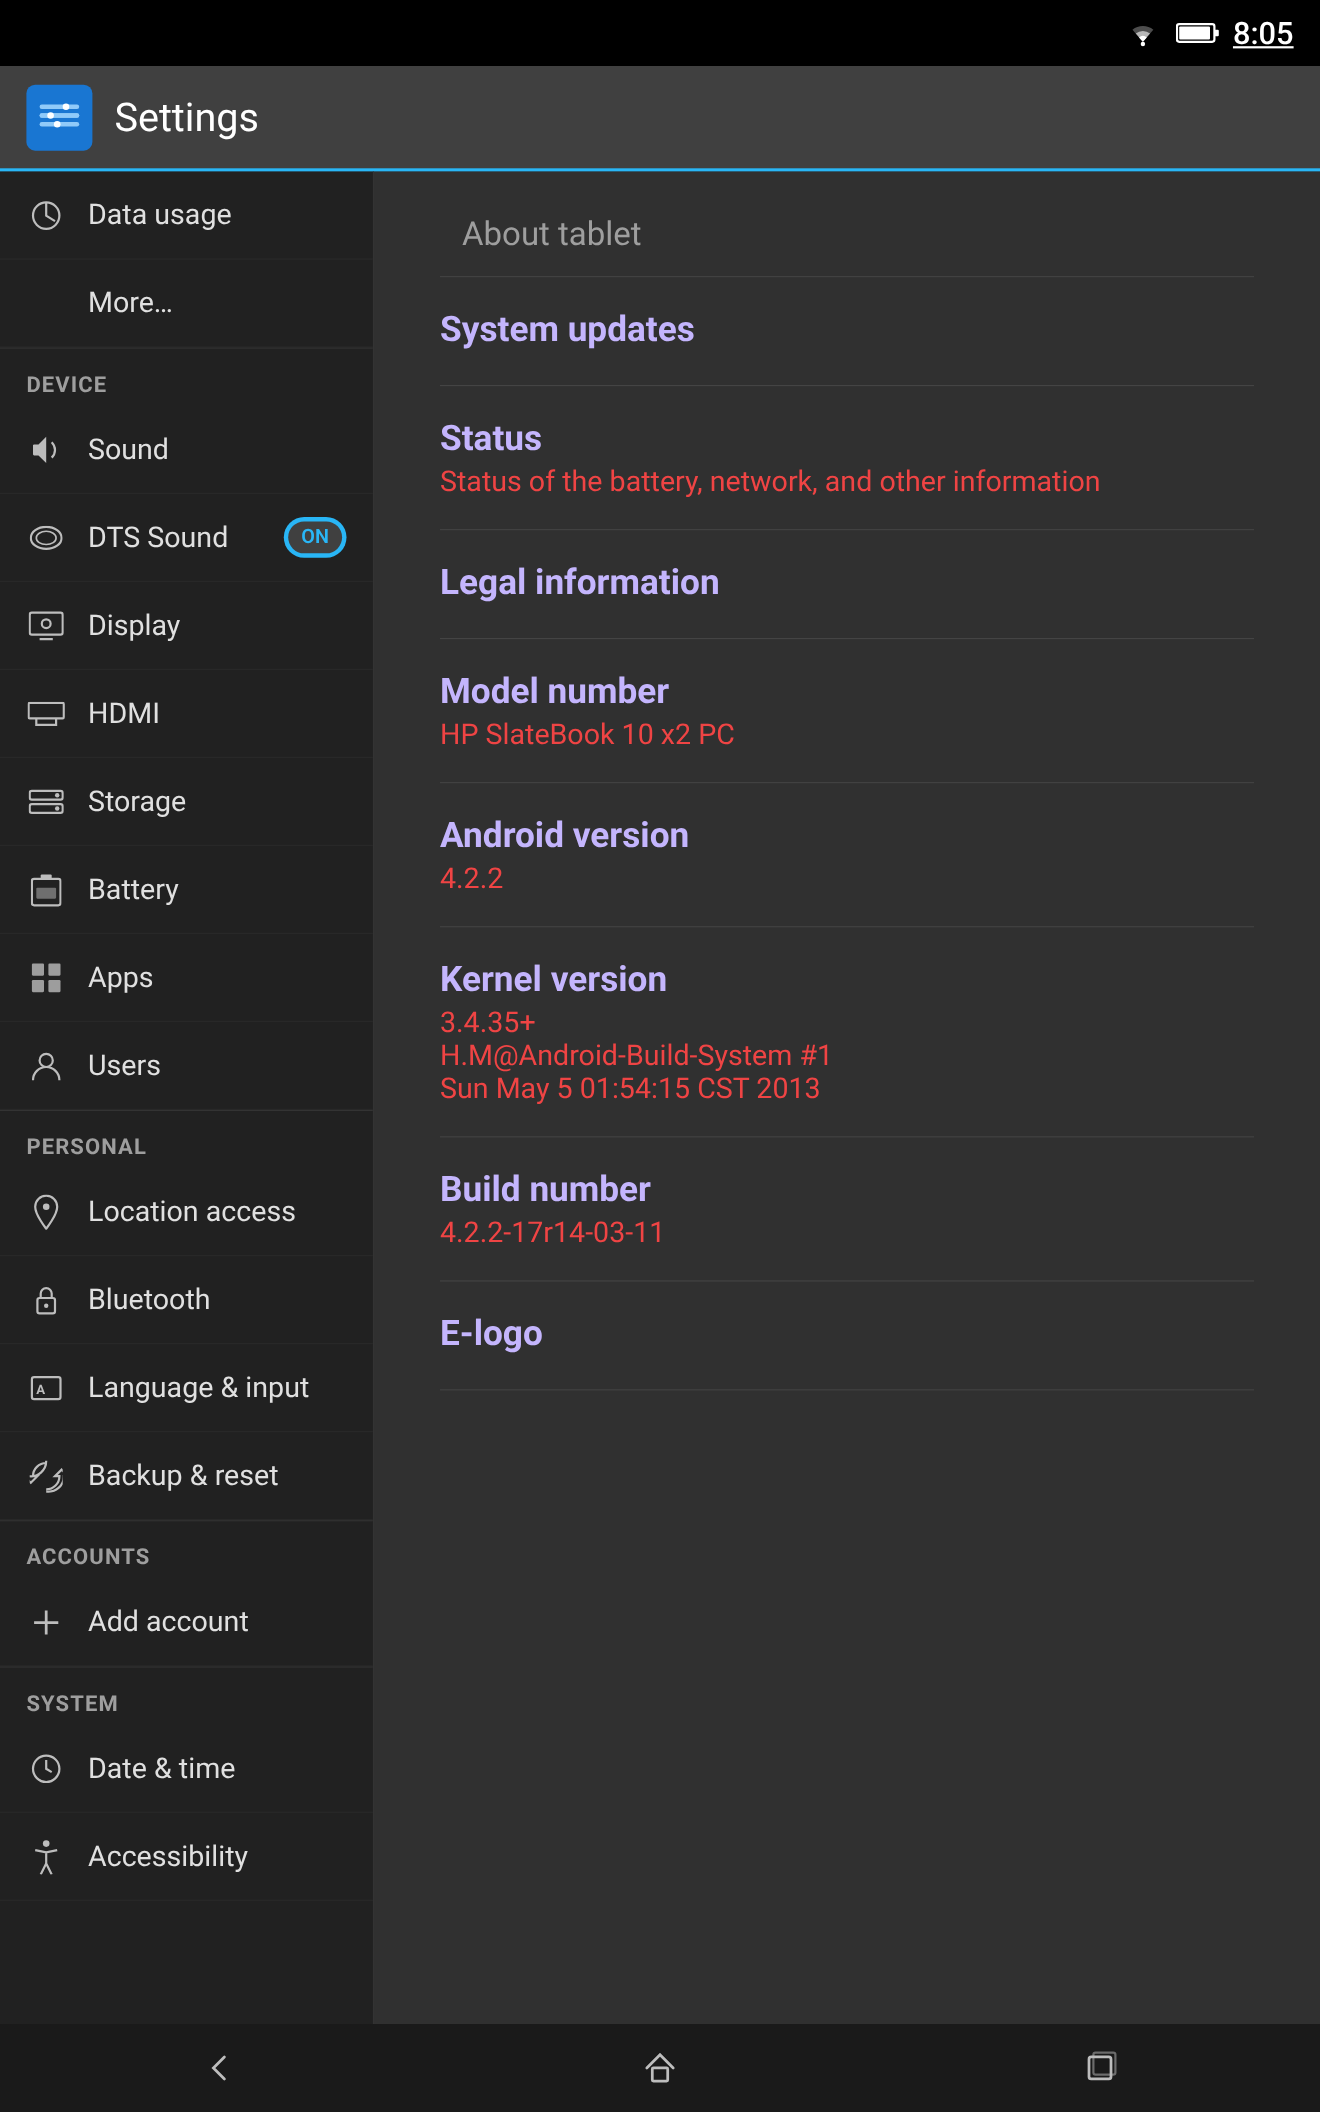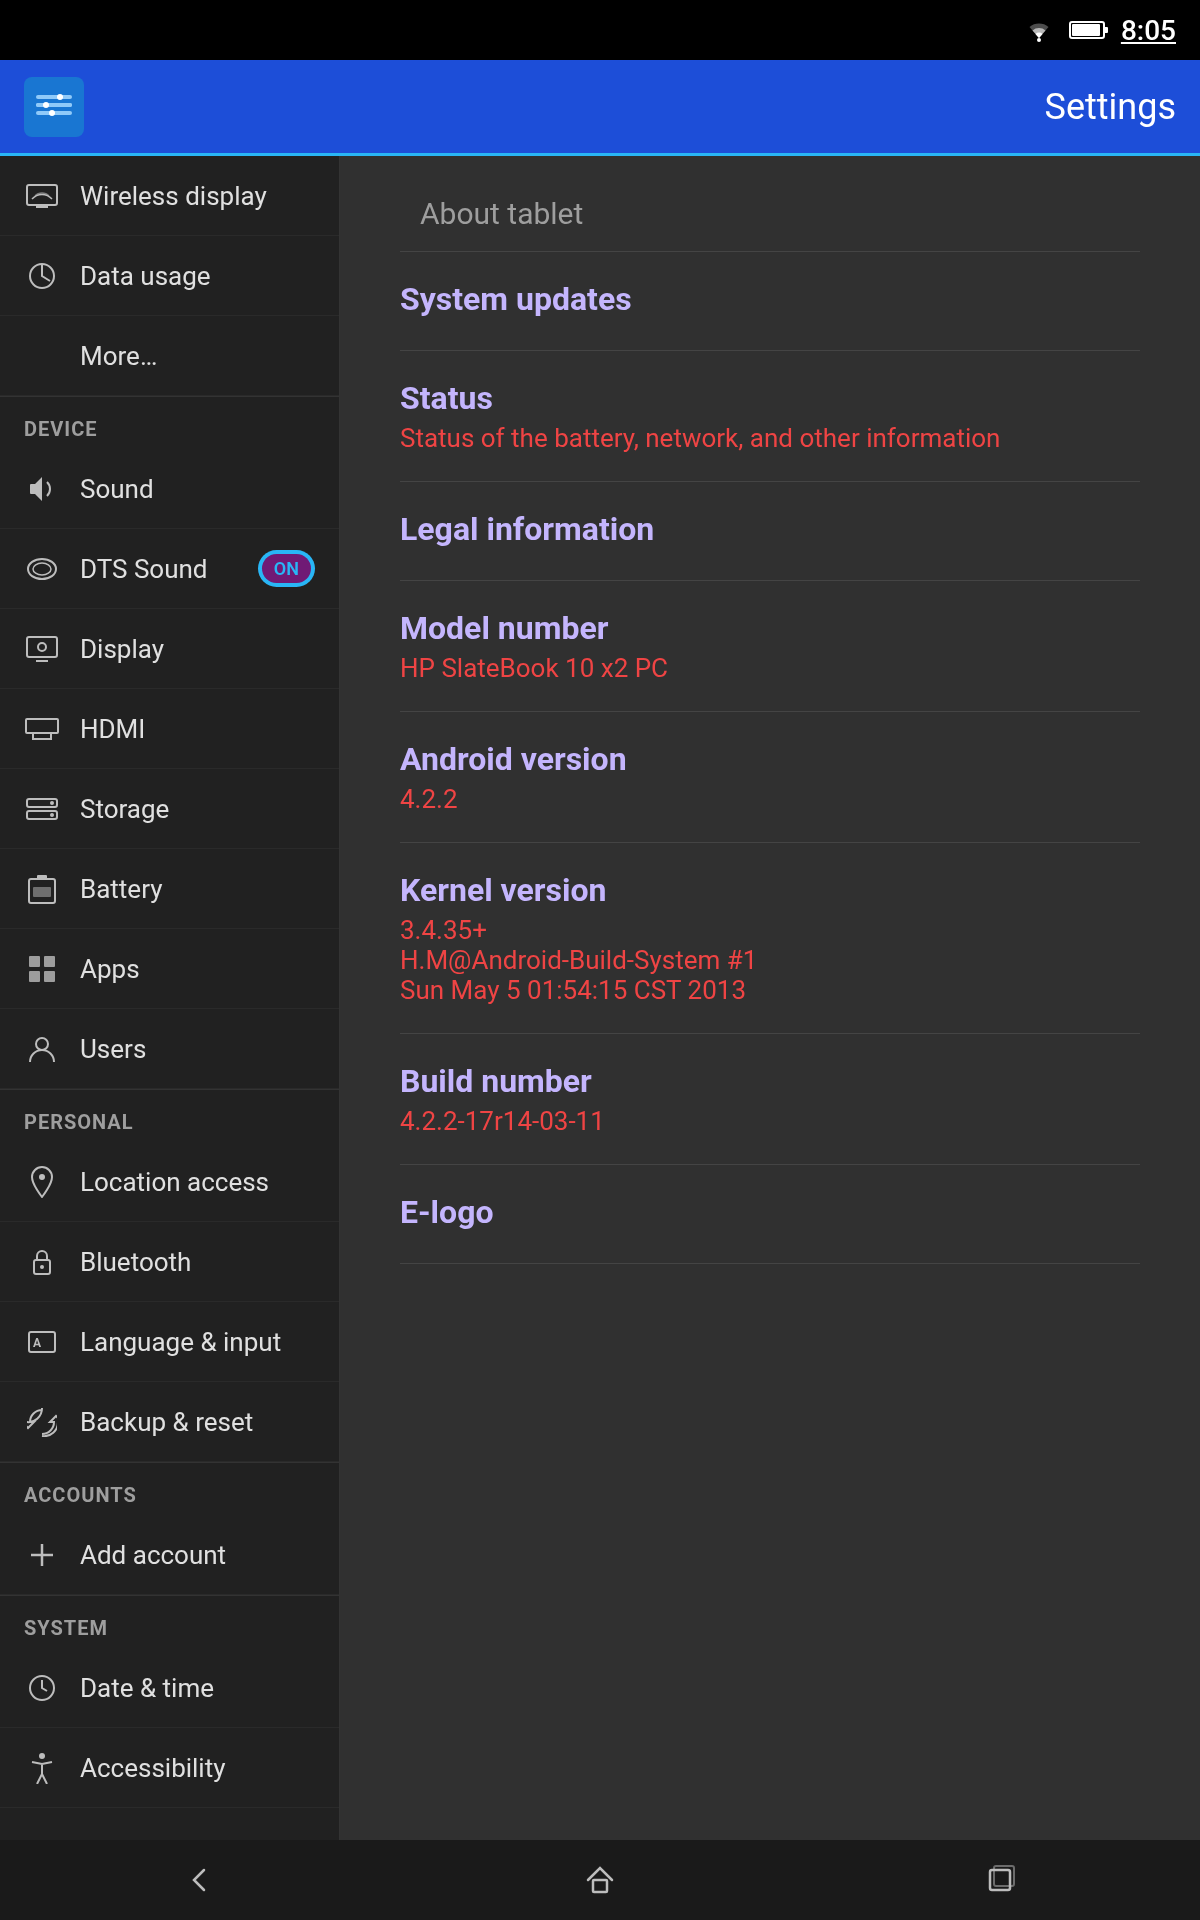--- a/index.html
+++ b/index.html
@@ -33,28 +33,27 @@
       font-size: 28px;
       font-weight: 500;
       color: #fff;
       text-decoration: underline;
     }
 
     
     #app-bar {
       width: 100%;
       height: 96px;
-      background: #1d4ed8;
+      background: #404040;
       display: flex;
       align-items: center;
       padding: 0 24px;
       gap: 20px;
       border-bottom: 3px solid #29b6f6;
       flex-shrink: 0;
-      justify-content: space-between;
     }
     .app-bar-icon {
       width: 60px;
       height: 60px;
       background: #1976d2;
       border-radius: 8px;
       display: flex;
       align-items: center;
       justify-content: center;
     }
@@ -131,21 +130,21 @@
       background: #29b6f6;
     }
     .toggle-label {
       padding: 4px 12px;
       border-radius: 16px;
       color: #fff;
       font-size: 18px;
       font-weight: 600;
     }
     .toggle-switch.off .toggle-label-off { background: #888; }
-    .toggle-switch.on .toggle-label-on { background: #701a75; color: #29b6f6; }
+    .toggle-switch.on .toggle-label-on { background: #404040; color: #29b6f6; }
 
     .sidebar-divider {
       height: 1px;
       background: #333;
       margin: 0;
     }
 
     
     #content-pane {
       flex: 1;
@@ -240,31 +239,20 @@
       <circle cx="20" cy="28" r="3" fill="#fff"></circle>
     </svg>
   </div>
   <span class="app-bar-title">Settings</span>
 </div>
 
 <div id="main-layout">
 
   <div id="sidebar">
 
-    <div class="sidebar-item">
-      <div class="sidebar-item-icon">
-        <svg width="32" height="24" viewBox="0 0 32 24">
-            <rect x="1" y="1" width="30" height="20" rx="2" stroke="#bdbdbd" stroke-width="2" fill="none"></rect>
-            <path d="M10 23h12M16 21v2" stroke="#bdbdbd" stroke-width="2"></path>
-            <path d="M6 15c2.8-3 6.3-4.5 10-4.5s7.2 1.5 10 4.5" stroke="#bdbdbd" stroke-width="1.5" fill="none"></path>
-            <path d="M9 12c1.9-2 4.3-3 7-3s5.1 1 7 3" stroke="#bdbdbd" stroke-width="1.5" fill="none" opacity="0.6"></path>
-          </svg>
-      </div>
-      <span class="sidebar-item-label">Wireless display</span>
-    </div>
 
 
     <div class="sidebar-item">
       <div class="sidebar-item-icon">
         <svg width="30" height="30" viewBox="0 0 30 30">
             <circle cx="15" cy="15" r="12" stroke="#bdbdbd" stroke-width="2" fill="none"></circle>
             <path d="M15 3v12l8 5" stroke="#bdbdbd" stroke-width="2" fill="none"></path>
           </svg>
       </div>
       <span class="sidebar-item-label">Data usage</span>

